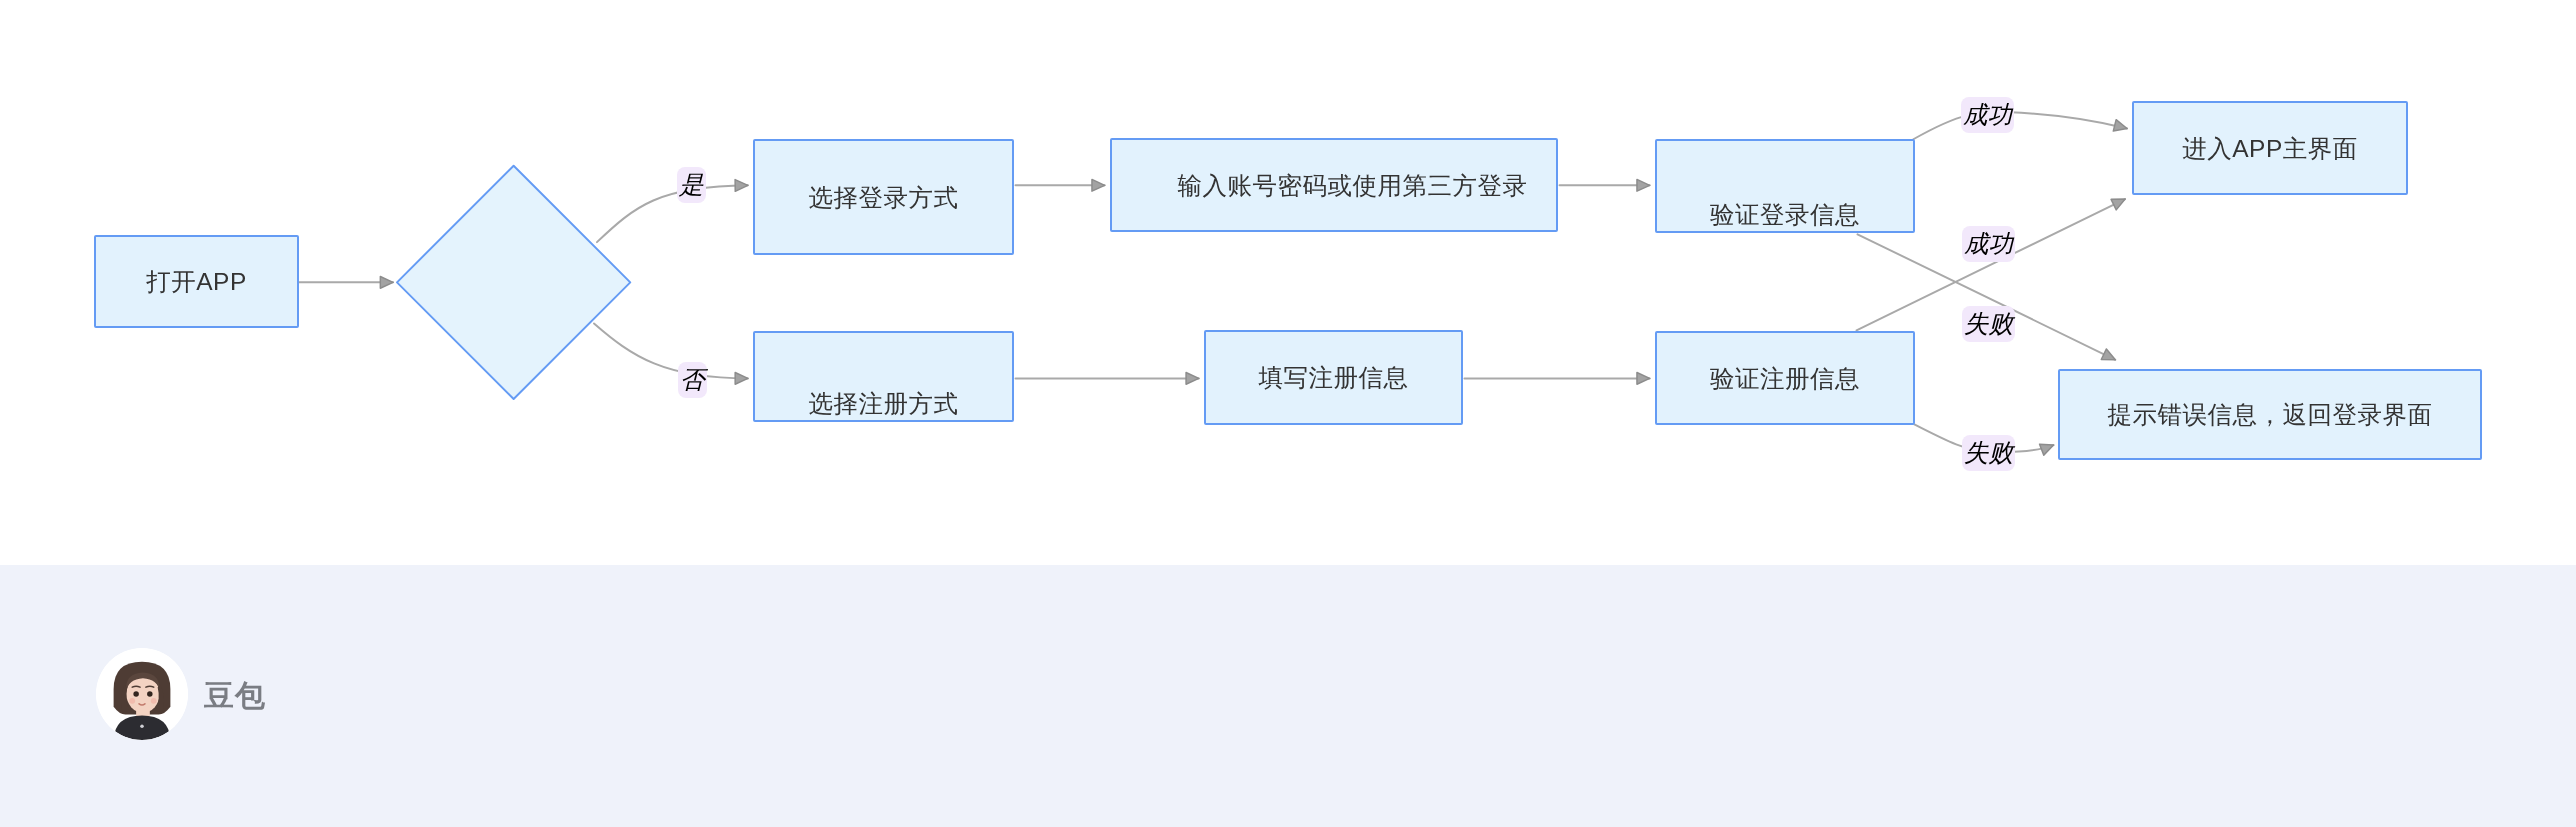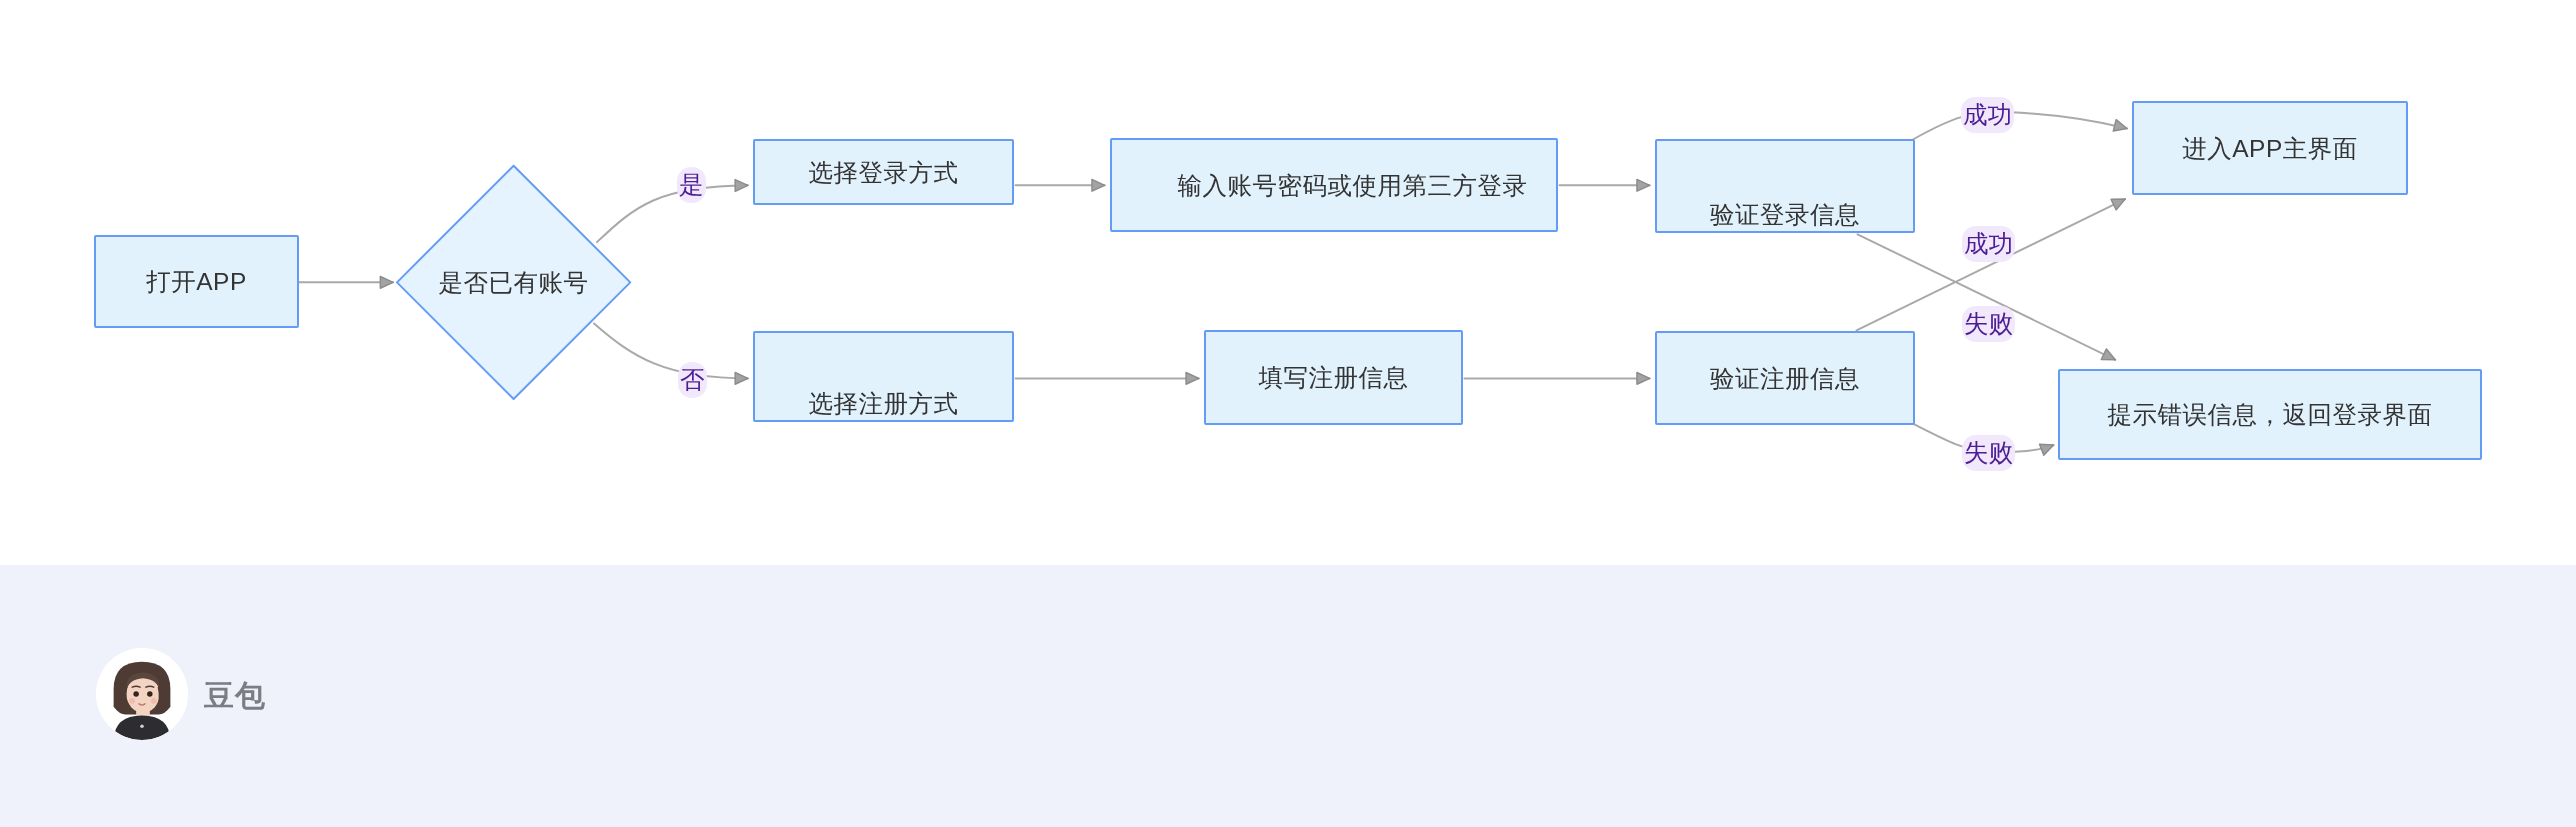--- a/index.html
+++ b/index.html
@@ -13,23 +13,23 @@
     background:#e2f2fd;border:2px solid #649bf4;border-radius:2px;
     display:flex;align-items:center;justify-content:center;
     font-size:24.5px;color:#333333;letter-spacing:0.5px;
     cursor:default;
   }
   .diamond-label{
     position:absolute;display:flex;align-items:center;justify-content:center;
     font-size:24.5px;color:#333333;letter-spacing:0.5px;text-align:center;
   }
   .edge-label{
-    position:absolute;background:#f2e8fb;border-radius:14px;
-    color:#4c1d95;font-size:24.5px;line-height:1.16;
-    padding:3.9px 2px;text-align:center;white-space:nowrap;
+    position:absolute;background:#f2e8fb;border-radius:8px;
+    color:#000000;font-size:24.5px;line-height:1.16;
+    padding:3.9px 2px;text-align:center;white-space:nowrap;font-style:italic;
   }
   .footer-bar{
     position:absolute;left:0;top:565px;width:2576px;height:263px;
     background:#eff2fa;
   }
   .avatar{
     position:absolute;left:96px;top:648px;width:92px;height:92px;border-radius:50%;
     overflow:hidden;background:#ffffff;
   }
   .assistant-name{
@@ -60,24 +60,21 @@
       <path d="M1494,386 L1683,386" marker-end="url(#arrow)"></path>
       <path d="M1894,337 L2168,203" marker-end="url(#arrow)"></path>
       <path d="M1953,433 C1988,451 2006,460 2030,461 C2062,462 2082,459 2095,454" marker-end="url(#arrow)"></path>
     </g>
     <polygon points="524,169 643,288 524,407 405,288" fill="#e4f3fd" stroke="#649bf4" stroke-width="2" stroke-linejoin="round"></polygon>
   </svg>
 
   <div class="flow-node" style="left:94px;top:235px;width:205px;height:93px;align-items:center;">
       <span>打开APP</span>
     </div>
-  <div class="diamond-label" style="left:396px;top:263px;width:235px;height:39px;">
-      <span>是否已有账号</span>
-    </div>
-  <div class="flow-node" style="left:753px;top:139px;width:261px;height:66px;">
+  <div class="flow-node" style="left:753px;top:139px;width:261px;height:116px;">
       <span>选择登录方式</span>
     </div>
   <div class="flow-node" style="left:1110px;top:138px;width:448px;height:94px;padding-left:37px;">
       <span>输入账号密码或使用第三方登录</span>
     </div>
   <div class="flow-node" style="left:1655px;top:139px;width:260px;height:94px;align-items:flex-end;">
       <span>验证登录信息</span>
     </div>
   <div class="flow-node" style="left:2132px;top:101px;width:276px;height:94px;">
       <span>进入APP主界面</span>

